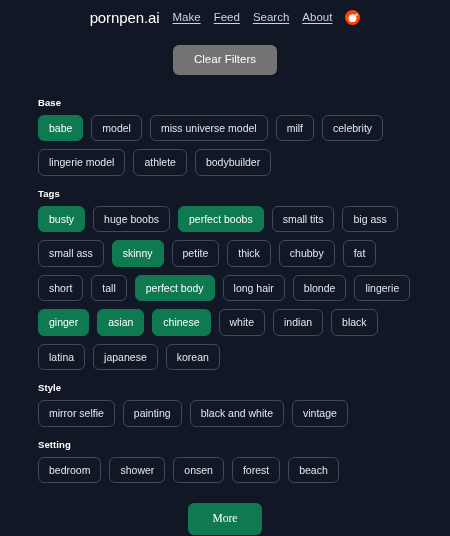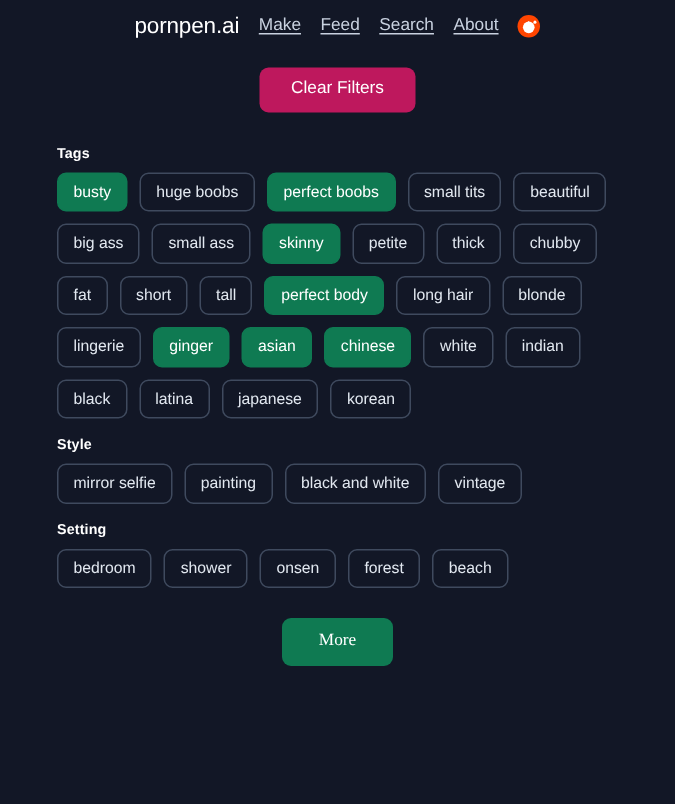--- a/index.html
+++ b/index.html
@@ -49,21 +49,21 @@
   }
   .reddit-icon svg { display: block; }
 
   
   .clearbar {
     display: flex;
     justify-content: center;
     margin-top: 15px;
   }
   .clear-btn {
-    background: #be185d;
+    background: #737373;
     color: #ffffff;
     font-size: 11.5px;
     border: none;
     border-radius: 6px;
     padding: 9px 21px;
     cursor: pointer;
     font-family: inherit;
     line-height: 1;
   }
 
@@ -138,29 +138,41 @@
     </svg>
   </span>
 </div>
 
 <div class="clearbar">
   <button class="clear-btn">Clear Filters</button>
 </div>
 
 <div class="content">
 
+  <div class="section">
+    <div class="section-title">Base</div>
+    <div class="chips">
+      <button class="chip selected">babe</button>
+      <button class="chip">model</button>
+      <button class="chip">miss universe model</button>
+      <button class="chip">milf</button>
+      <button class="chip">celebrity</button>
+      <button class="chip">lingerie model</button>
+      <button class="chip">athlete</button>
+      <button class="chip">bodybuilder</button>
+    </div>
+  </div>
 
   <div class="section">
     <div class="section-title">Tags</div>
     <div class="chips">
       <button class="chip selected">busty</button>
       <button class="chip">huge boobs</button>
       <button class="chip selected">perfect boobs</button>
       <button class="chip">small tits</button>
-      <button class="chip">beautiful</button>
       <button class="chip">big ass</button>
       <button class="chip">small ass</button>
       <button class="chip selected">skinny</button>
       <button class="chip">petite</button>
       <button class="chip">thick</button>
       <button class="chip">chubby</button>
       <button class="chip">fat</button>
       <button class="chip">short</button>
       <button class="chip">tall</button>
       <button class="chip selected">perfect body</button>

